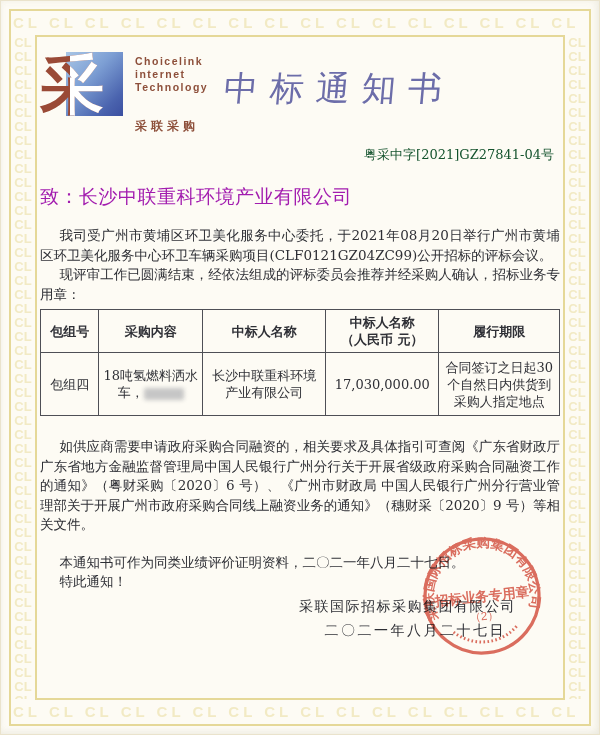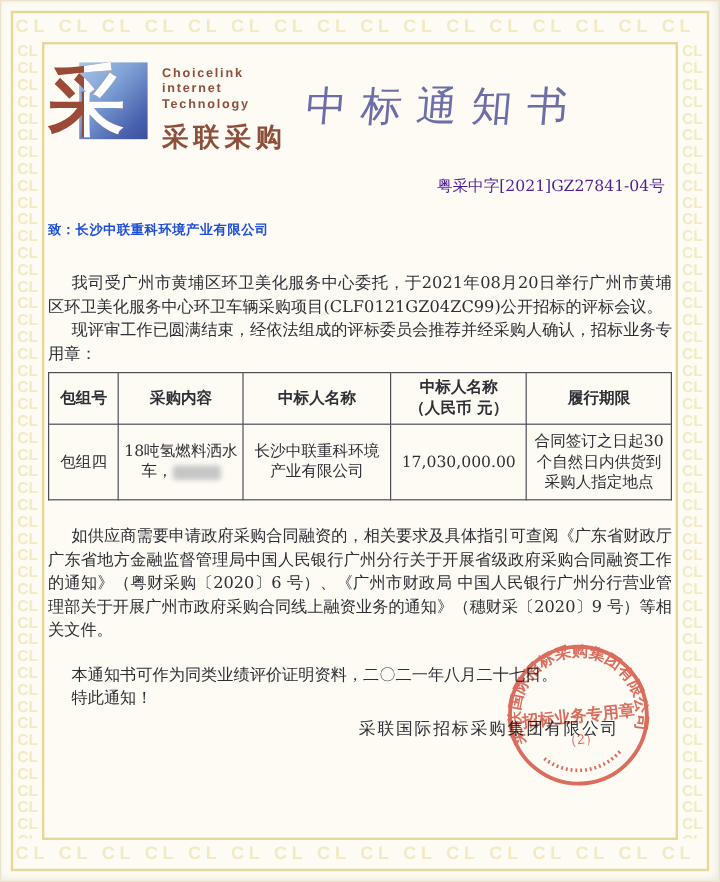--- a/index.html
+++ b/index.html
@@ -28,32 +28,32 @@
   .logo { display:flex; gap:9px; }
   .logo-art { position:relative; width:86px; height:76px; flex:0 0 auto; }
   .logo-square { position:absolute; left:26px; top:2px; width:57px; height:64px;
     background:linear-gradient(135deg,#a9c6e6 0%,#7d9fd4 40%,#4a63ae 80%,#3b4fa0 100%); }
   .logo-glyph { position:absolute; left:0; top:0; font-size:64px; line-height:70px;
     font-weight:bold; color:#9a4a36; }
   .logo-glyph.white { color:#ffffff; clip-path:inset(0 0 0 30px); }
   .logo-text { padding-top:5px; }
   .logo-en { font-family:"Liberation Sans",sans-serif; font-weight:bold; font-size:10.5px;
     line-height:13px; color:#8d4f3a; letter-spacing:1.5px; }
-  .logo-cn { margin-top:6px; font-size:22px; font-weight:bold; color:#8d4f3a; letter-spacing:4px; }
+  .logo-cn { margin-top:24px; font-size:12px; font-weight:bold; color:#8d4f3a; letter-spacing:4px; }
   .doc-title { margin-left:16px; margin-top:16px; font-size:34px; color:#6c6da9;
     letter-spacing:12px; white-space:nowrap; transform:skewX(-5deg); }
 
-  .ref-line { margin-top:10px; text-align:right; padding-right:6px; font-size:13px; color:#4c1d95; }
+  .ref-line { margin-top:10px; text-align:right; padding-right:6px; font-size:13px; color:#14532d; }
 
-  .recipient { margin-top:20px; font-family:"Liberation Sans",sans-serif; font-weight:bold;
-    font-size:11px; color:#1d4ed8; letter-spacing:.5px; }
+  .recipient { margin-top:20px; font-family:"Liberation Sans",sans-serif; font-weight:normal;
+    font-size:19px; color:#a21caf; letter-spacing:.5px; }
 
   .para { margin:0; font-size:13.5px; line-height:19.5px; text-indent:1.45em;
     text-align:justify; color:#2e2f35; }
-  .para.first { margin-top:28px; }
+  .para.first { margin-top:16px; }
   .para.after-table { margin-top:21px; }
   .para.gap-top { margin-top:18px; }
 
   
   table.results { width:100%; border-collapse:collapse; margin-top:5px; table-layout:fixed; }
   .results th, .results td { border:1.3px solid #4e4f55; text-align:center;
     font-size:13px; line-height:17px; padding:3px 4px; vertical-align:middle; }
   .results th { font-weight:bold; height:36px; }
   .results td { height:56px; }
   .c0{width:10.5%} .c1{width:20%} .c2{width:24%} .c3{width:22%} .c4{width:23.5%}
@@ -134,20 +134,21 @@
       </table>
 
     <p class="para after-table">如供应商需要申请政府采购合同融资的，相关要求及具体指引可查阅《广东省财政厅广东省地方金融监督管理局中国人民银行广州分行关于开展省级政府采购合同融资工作的通知》（粤财采购〔2020〕6 号）、《广州市财政局 中国人民银行广州分行营业管理部关于开展广州市政府采购合同线上融资业务的通知》（穗财采〔2020〕9 号）等相关文件。</p>
     <p class="para gap-top">本通知书可作为同类业绩评价证明资料，二〇二一年八月二十七日。</p>
 
 
     <p class="para">特此通知！</p>
 
     <div class="sign-block">
       <div class="sign-company">采联国际招标采购集团有限公司</div>
+      <div class="sign-date">二〇二一年八月二十七日</div>
     </div>
   </div>
 
   <div class="stamp">
     <svg width="126" height="126" viewBox="0 0 126 126" xmlns="http://www.w3.org/2000/svg" xmlns:xlink="http://www.w3.org/1999/xlink">
       <defs>
         <path id="ringPath" d="M 17.5,81 A 49,49 0 1 1 108.5,81" fill="none"></path>
       </defs>
       <circle cx="63" cy="63" r="57" fill="none" stroke="#d44f3f" stroke-width="3.2"></circle>
       <text font-size="12.5" fill="#d44f3f" font-weight="bold">

